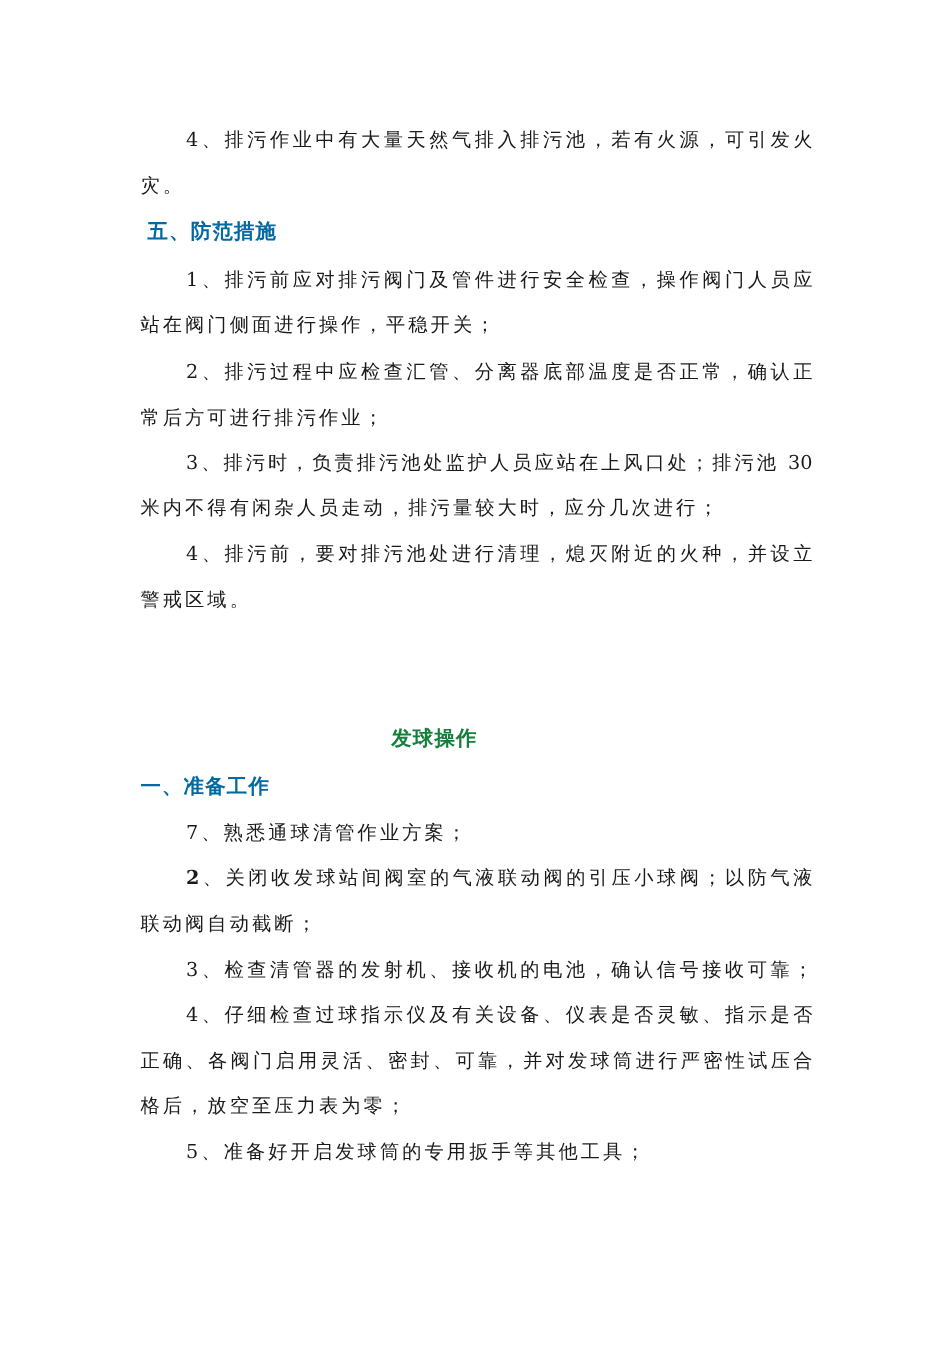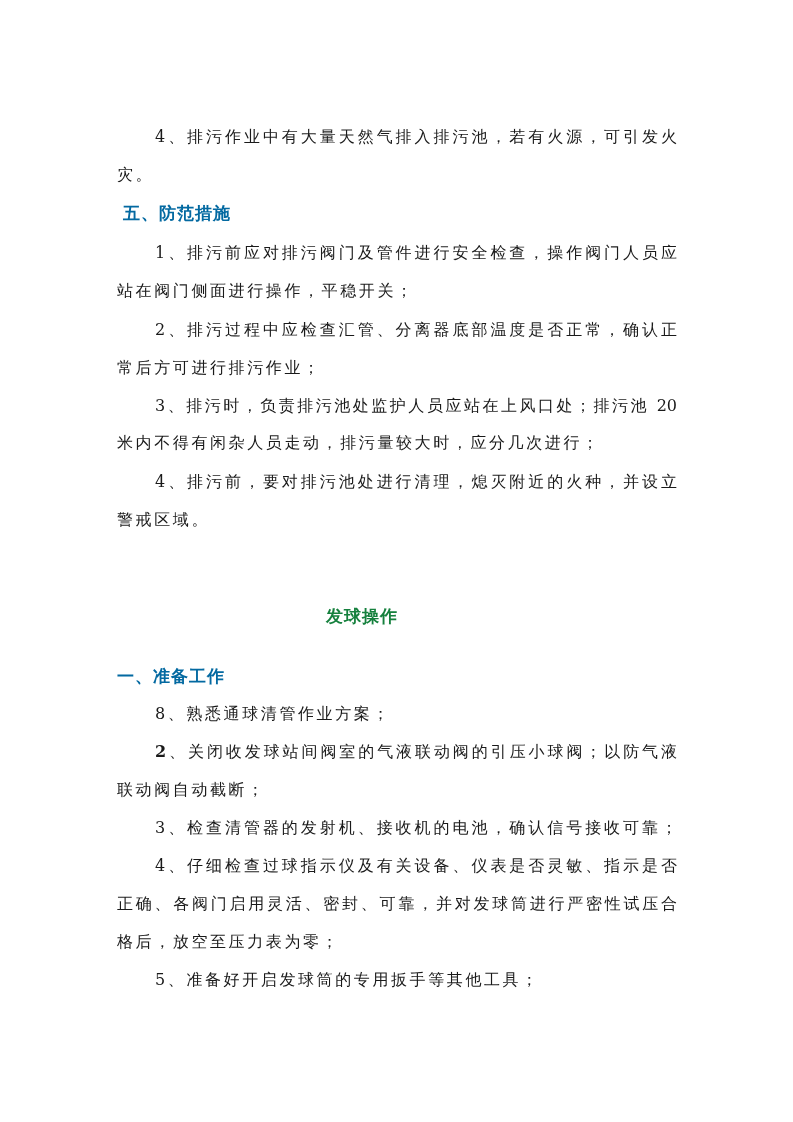--- a/index.html
+++ b/index.html
@@ -1,20 +1,20 @@
 <!DOCTYPE html>
 <html><head>
 <meta charset="utf-8">
 <style>
   html, body { margin: 0; padding: 0; background: #ffffff; }
   body { width: 793px; height: 1122px; position: relative; overflow: hidden;
          font-family: "DejaVu Serif", "Liberation Serif", serif; color: #1a1a1a; }
   .page { position: absolute; left: 0; top: 0; width: 793px; height: 1122px; background: #fff; }
   .line { position: absolute; left: 117px; width: 560px; font-size: 16px; line-height: 20px;
-          white-space: nowrap; letter-spacing: 2.6px; margin-top: 20px; }
+          white-space: nowrap; letter-spacing: 2.6px; }
   .indent { padding-left: 38px; width: 522px; }
   .justify { text-align: justify; text-align-last: justify; letter-spacing: 0; }
   .heading { font-family: "DejaVu Sans", "Liberation Sans", sans-serif; font-weight: bold;
              font-size: 17px; letter-spacing: 1px; color: #0369a1; }
   .title { position: absolute; left: 326px; top: 606px; font-family: "DejaVu Sans", "Liberation Sans", sans-serif;
            font-weight: bold; font-size: 17px; letter-spacing: 1px; line-height: 20px; color: #15803d; }
   .num-bold { font-weight: bold; }
 </style>
 </head>
 <body>
@@ -25,31 +25,31 @@
   <div class="line" style="top:145px;">灾。</div>
 
   <div class="line heading" style="top:183px; left:123px;">五、防范措施</div>
 
   <div class="line indent justify" style="top:223px;">1、排污前应对排污阀门及管件进行安全检查，操作阀门人员应</div>
   <div class="line" style="top:261px;">站在阀门侧面进行操作，平稳开关；</div>
 
   <div class="line indent justify" style="top:300px;">2、排污过程中应检查汇管、分离器底部温度是否正常，确认正</div>
   <div class="line" style="top:338px;">常后方可进行排污作业；</div>
 
-  <div class="line indent justify" style="top:376px;">3、排污时，负责排污池处监护人员应站在上风口处；排污池 20</div>
+  <div class="line indent justify" style="top:376px;">3、排污时，负责排污池处监护人员应站在上风口处；排污池 30</div>
   <div class="line" style="top:414px;font-family:Liberation Mono, monospace;">米内不得有闲杂人员走动，排污量较大时，应分几次进行；</div>
 
   <div class="line indent justify" style="top:452px;">4、排污前，要对排污池处进行清理，熄灭附近的火种，并设立</div>
   <div class="line" style="top:490px;">警戒区域。</div>
 
   <div class="title">发球操作</div>
 
   <div class="line heading" style="top:646px;">一、准备工作</div>
 
-  <div class="line indent" style="top:684px;">8、熟悉通球清管作业方案；</div>
+  <div class="line indent" style="top:684px;">7、熟悉通球清管作业方案；</div>
 
   <div class="line indent justify" style="top:722px;"><span class="num-bold">2</span><span>、关闭收发球站间阀室的气液联动阀的引压小球阀；以防气液</span></div>
   <div class="line" style="top:760px;">联动阀自动截断；</div>
 
   <div class="line indent justify" style="top:798px;">3、检查清管器的发射机、接收机的电池，确认信号接收可靠；</div>
 
   <div class="line indent justify" style="top:836px;">4、仔细检查过球指示仪及有关设备、仪表是否灵敏、指示是否</div>
   <div class="line justify" style="top:874px;">正确、各阀门启用灵活、密封、可靠，并对发球筒进行严密性试压合</div>
   <div class="line" style="top:912px;">格后，放空至压力表为零；</div>
 

